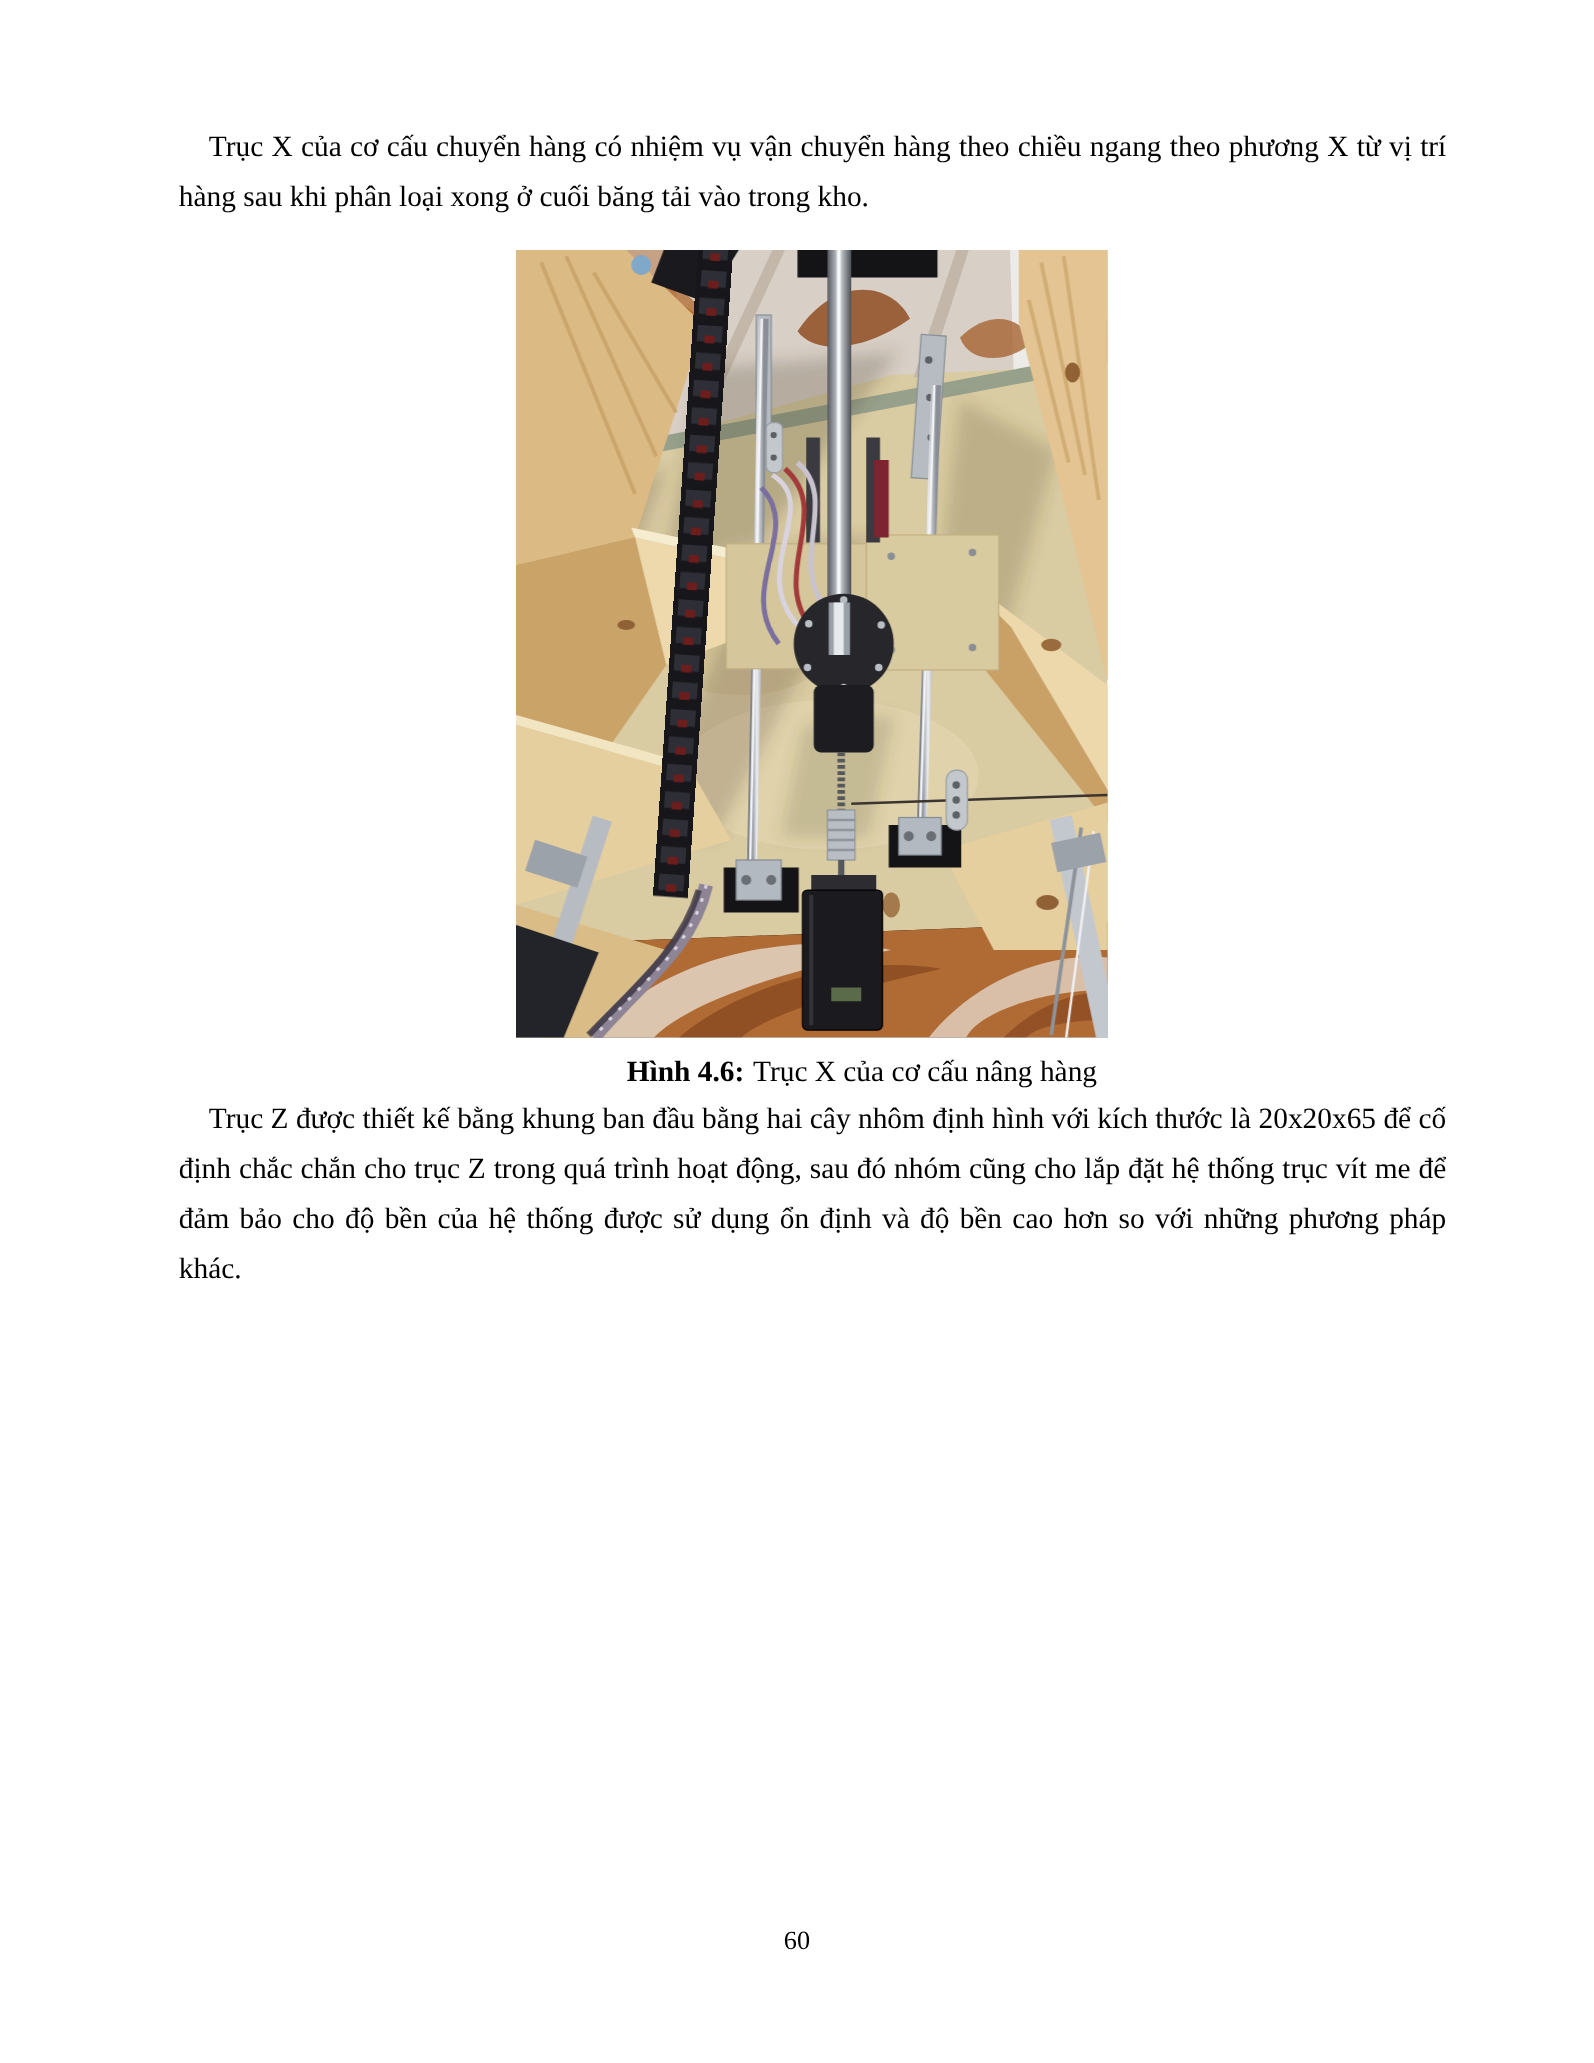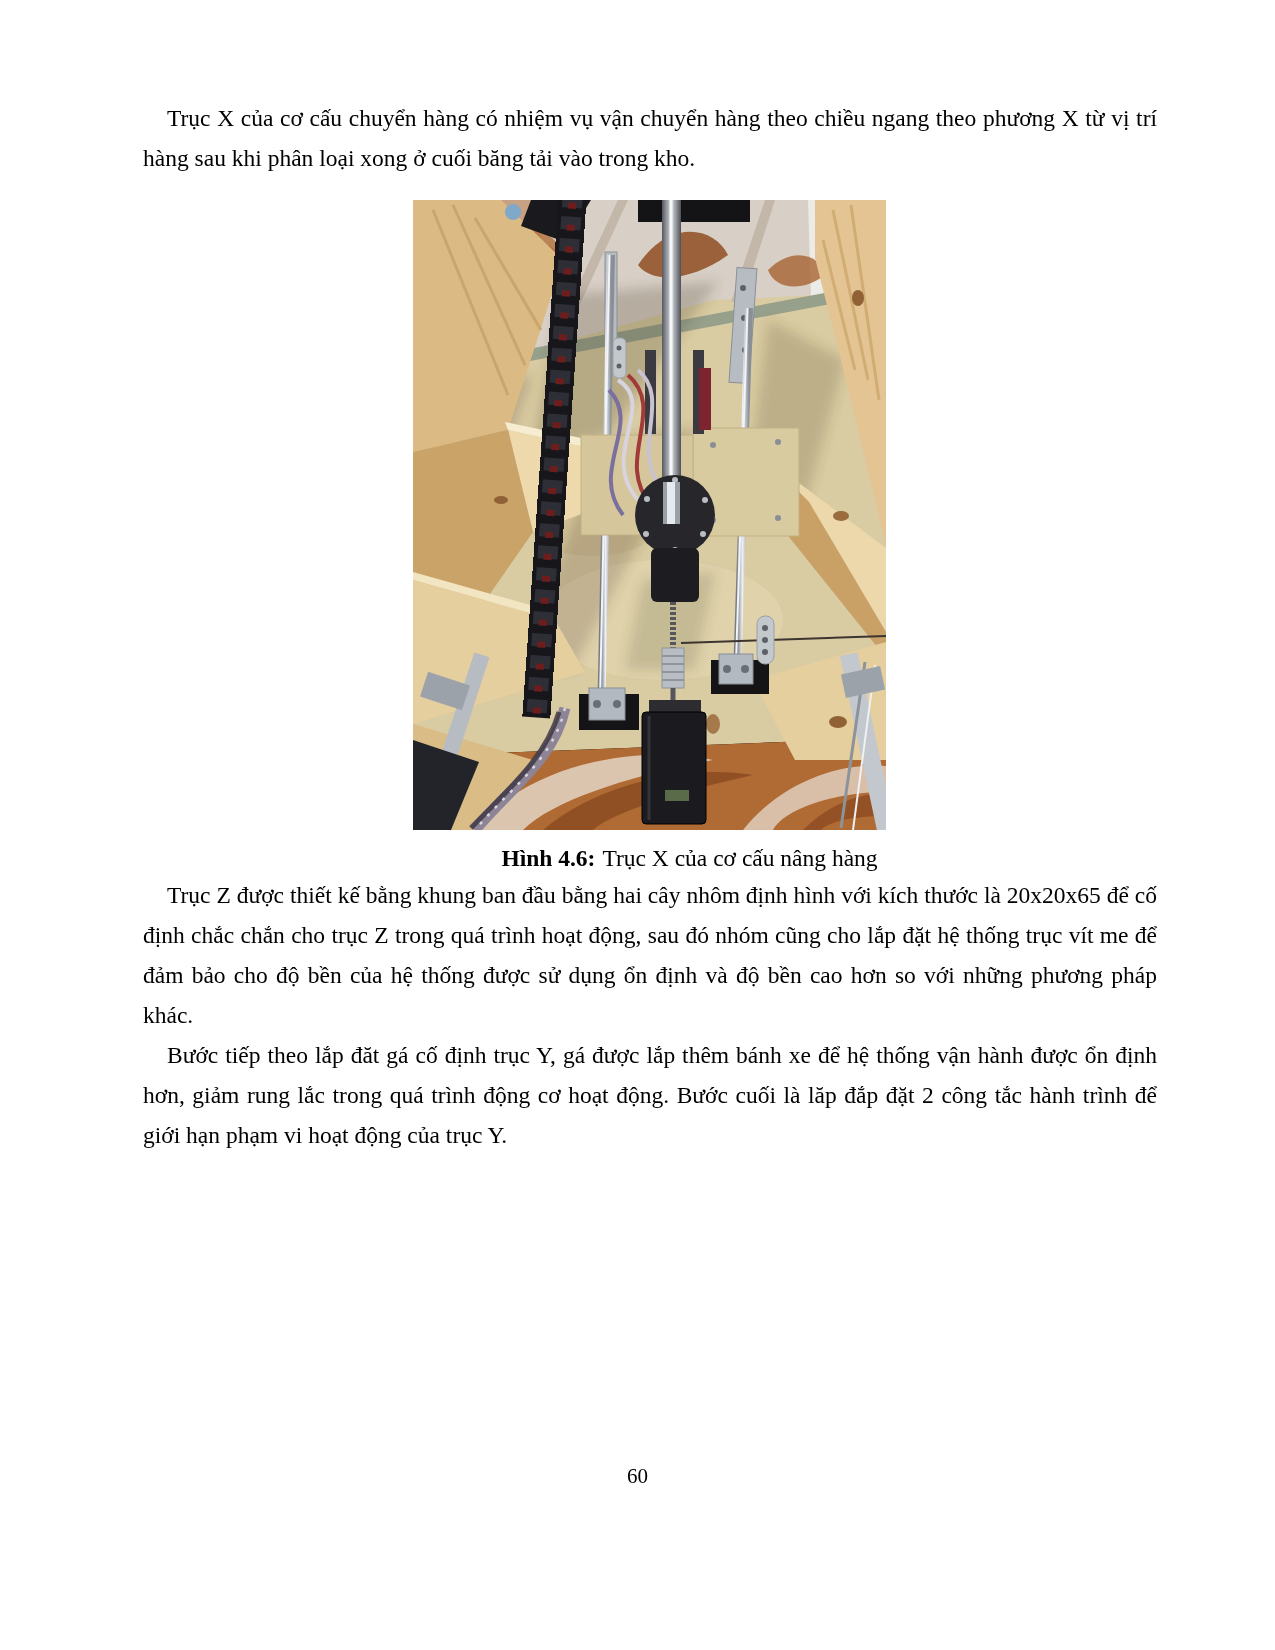--- a/index.html
+++ b/index.html
@@ -35,21 +35,21 @@
   }
   .caption-label{font-weight:bold;margin-right:7px;}
   .section-heading{
     font-size:23.5px;
     line-height:40px;
     margin:9px 0 0 0;
     font-weight:normal;
   }
   .page-number{
     position:absolute;
-    left:0;top:1464px;
+    left:0;top:1540px;
     width:100%;
     text-align:center;
     font-size:21px;
     line-height:24px;
   }
 </style>
 </head>
 <body>
 
 <div class="page">
@@ -248,16 +248,15 @@
     </svg>
 
     <figcaption class="figure-caption">
       <span class="caption-label">Hình 4.6:</span><span>Trục X của cơ cấu nâng hàng</span>
     </figcaption>
   </figure>
 
 
   <p class="body-text indent">Trục Z được thiết kế bằng khung ban đầu bằng hai cây nhôm định hình với kích thước là 20x20x65 để cố định chắc chắn cho trục Z trong quá trình hoạt động, sau đó nhóm cũng cho lắp đặt hệ thống trục vít me để đảm bảo cho độ bền của hệ thống được sử dụng ổn định và độ bền cao hơn so với những phương pháp khác.</p>
 
-  <p class="body-text indent">Bước tiếp theo lắp đăt gá cố định trục Y, gá được lắp thêm bánh xe để hệ thống vận hành được ổn định hơn, giảm rung lắc trong quá trình động cơ hoạt động. Bước cuối là lăp đắp đặt 2 công tắc hành trình để giới hạn phạm vi hoạt động của trục Y.</p>
 
   <div class="page-number">60</div>
 </div>
 
 </body></html>

